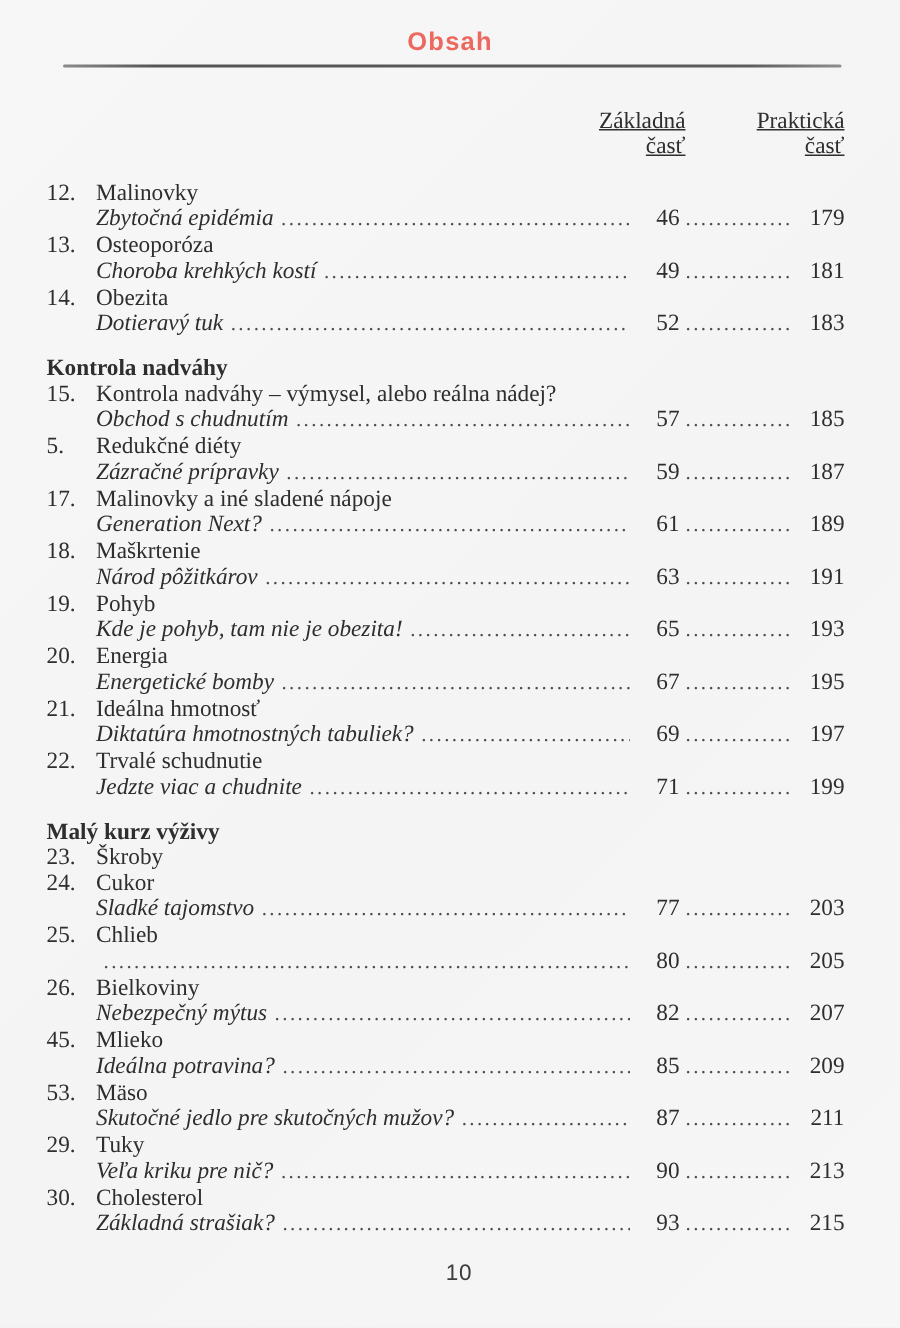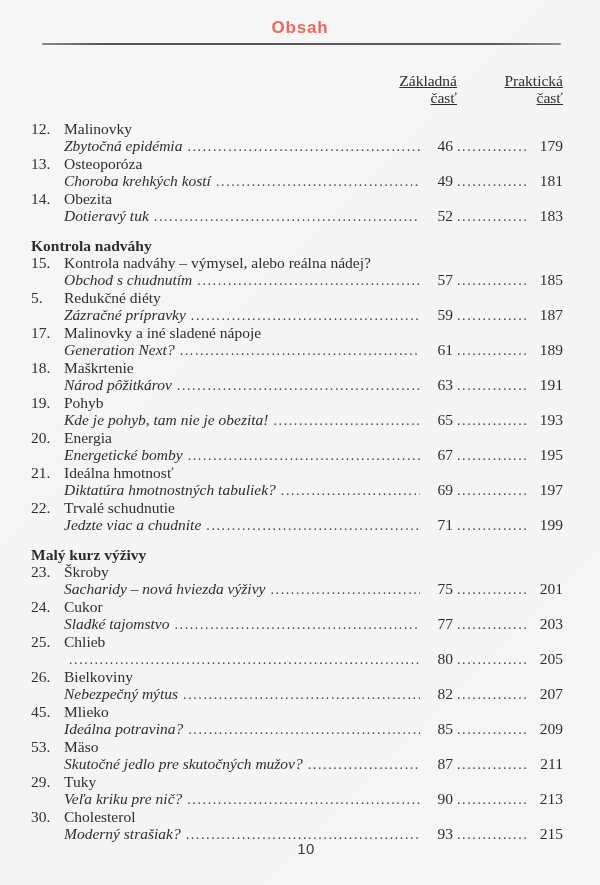--- a/index.html
+++ b/index.html
@@ -243,27 +243,20 @@
       <span class="dots dots2"></span>
       <span class="p2">199</span>
     </div>
   </div>
 <div class="sec-head">Malý kurz výživy</div>
   <div class="entry">
     <div class="l1">
       <span class="num">23.</span>
       <span class="etitle">Škroby</span>
     </div>
-    <div class="l2">
-      <span class="sub">Sacharidy – nová hviezda výživy</span>
-      <span class="dots"></span>
-      <span class="p1">75</span>
-      <span class="dots dots2"></span>
-      <span class="p2">201</span>
-    </div>
   </div>
 
   <div class="entry">
     <div class="l1">
       <span class="num">24.</span>
       <span class="etitle">Cukor</span>
     </div>
     <div class="l2">
       <span class="sub">Sladké tajomstvo</span>
       <span class="dots"></span>
@@ -341,21 +334,21 @@
       <span class="p2">213</span>
     </div>
   </div>
 
   <div class="entry">
     <div class="l1">
       <span class="num">30.</span>
       <span class="etitle">Cholesterol</span>
     </div>
     <div class="l2">
-      <span class="sub">Moderný strašiak?</span>
+      <span class="sub">Základná strašiak?</span>
       <span class="dots"></span>
       <span class="p1">93</span>
       <span class="dots dots2"></span>
       <span class="p2">215</span>
     </div>
   </div>
 </div>
   <div class="folio">10</div>
 </div>
 

